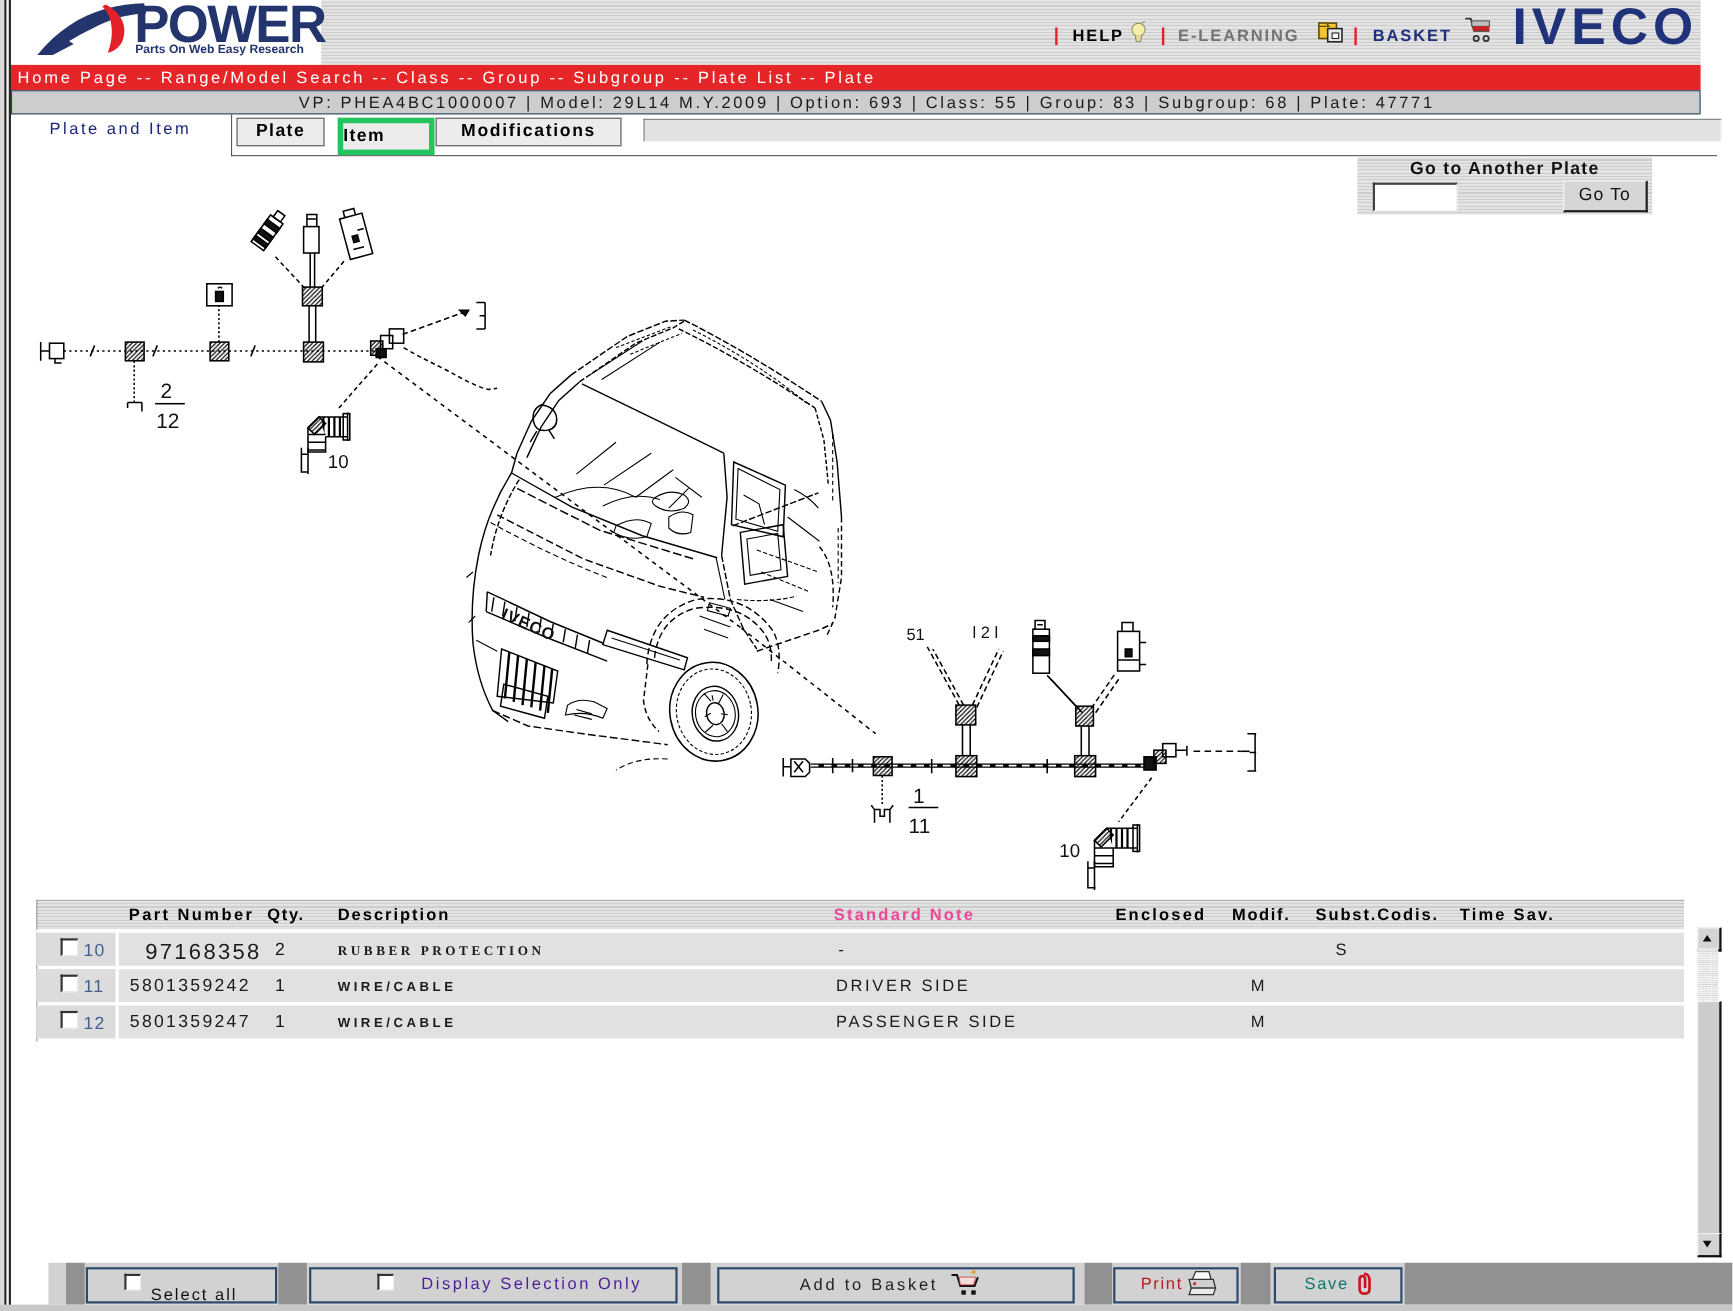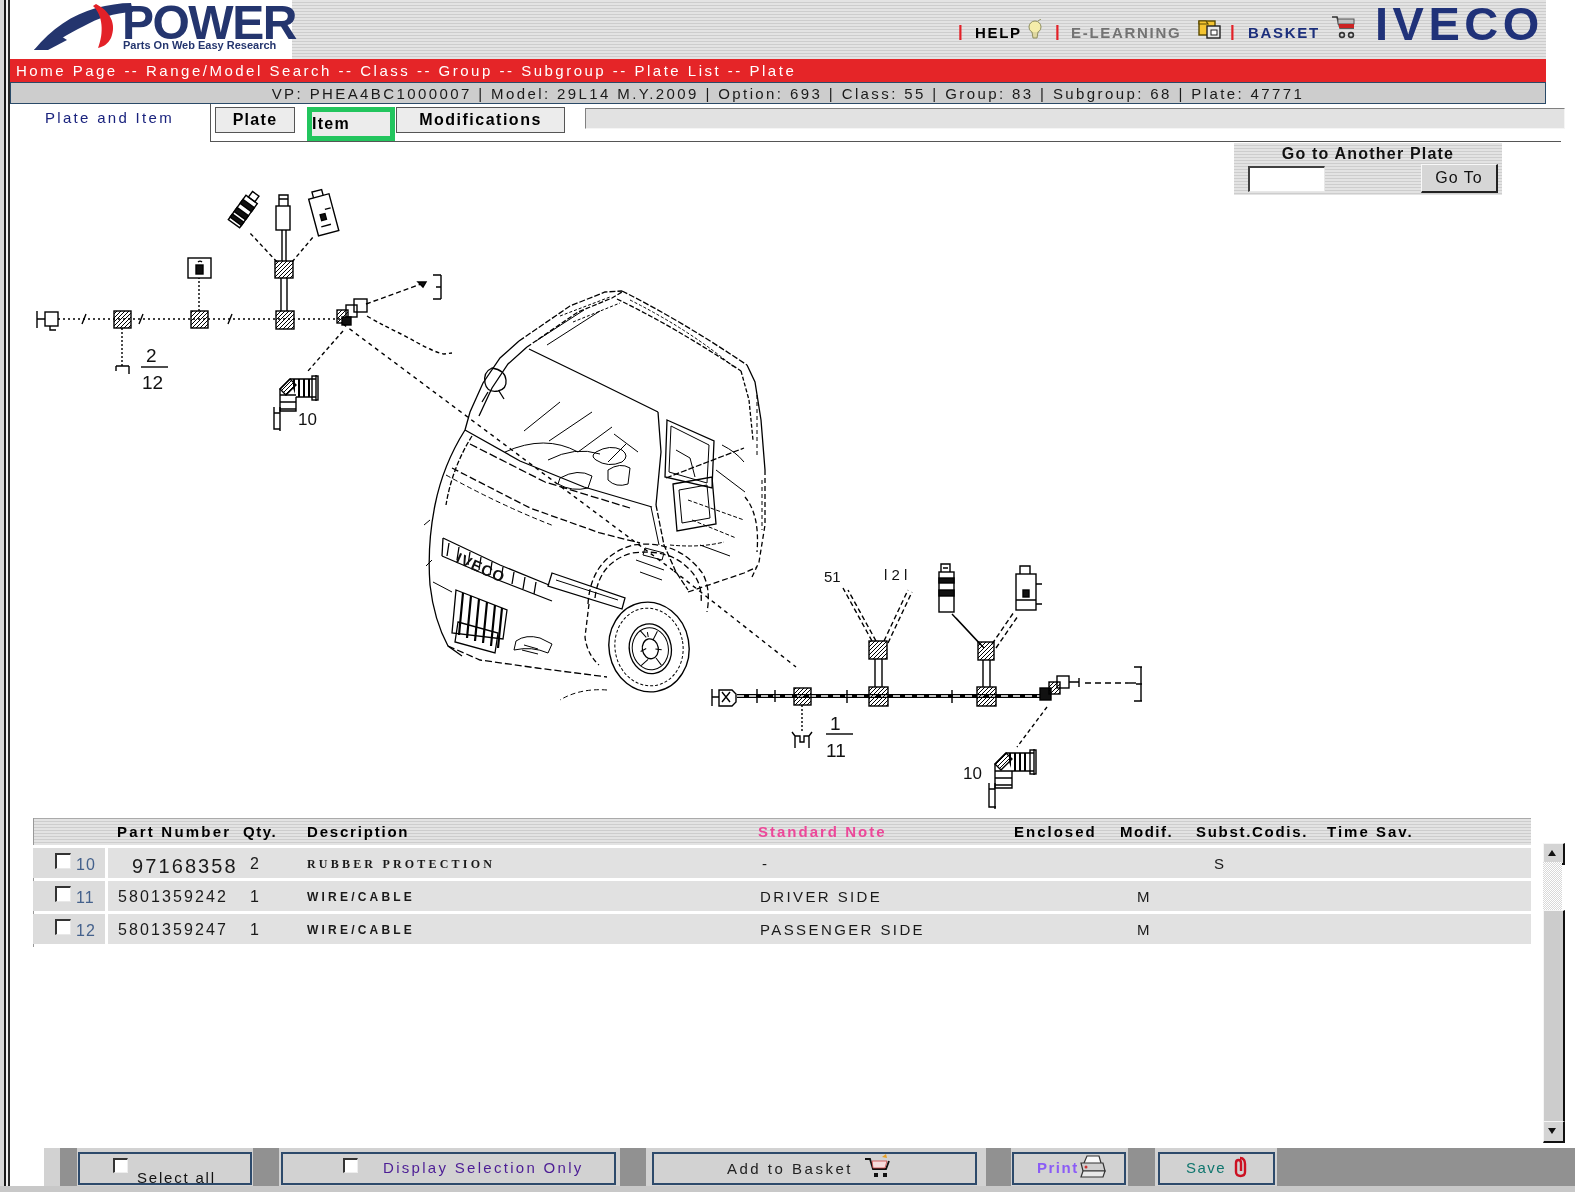--- a/index.html
+++ b/index.html
@@ -393,21 +393,21 @@
 <div class="abs" style="left:727px;top:1160px;font-size:15px;letter-spacing:2.5px;color:#222;">Add to Basket</div>
 <svg class="abs" style="left:862px;top:1153px;" width="30" height="28" viewBox="0 0 30 28">
   <path d="M3 6 L8 6 L11 16 L24 16 L27 8" fill="none" stroke="#111" stroke-width="1.8"></path>
   <path d="M10 8 L25 8 L23 15 L11 15 Z" fill="#f6dddd" stroke="#cc4444" stroke-width="0.8"></path>
   <rect x="12" y="20" width="4" height="4" fill="#111"></rect>
   <rect x="21" y="20" width="4" height="4" fill="#111"></rect>
   <path d="M20 4 L24 1 L25 5" fill="#e8a020"></path>
 </svg>
 
 <div class="abs" style="left:1012px;top:1152px;width:110px;height:29px;background:#d2d2d2;border:2px solid #2d4a6b;"></div>
-<div class="abs" style="left:1037px;top:1159px;font-size:15px;letter-spacing:1.5px;color:#8b5cf6;font-weight:bold;">Print</div>
+<div class="abs" style="left:1037px;top:1159px;font-size:15px;letter-spacing:1.5px;color:#b91c1c;">Print</div>
 <svg class="abs" style="left:1077px;top:1153px;" width="30" height="28" viewBox="0 0 30 28">
   <path d="M7 10 L10 3 L22 3 L24 10" fill="#f8f8f8" stroke="#333" stroke-width="1.2"></path>
   <path d="M4 10 L26 10 L28 18 L6 18 Z" fill="#cfcfcf" stroke="#333" stroke-width="1.2"></path>
   <path d="M6 18 L28 18 L26 24 L4 24 Z" fill="#e8e8e8" stroke="#333" stroke-width="1.2"></path>
   <circle cx="9" cy="14" r="1.5" fill="#cc3333"></circle>
 </svg>
 
 <div class="abs" style="left:1158px;top:1152px;width:113px;height:29px;background:#d2d2d2;border:2px solid #2d4a6b;"></div>
 <div class="abs" style="left:1186px;top:1159px;font-size:15px;letter-spacing:1.5px;color:#0f766e;">Save</div>
 <svg class="abs" style="left:1232px;top:1156px;" width="16" height="22" viewBox="0 0 16 22">

